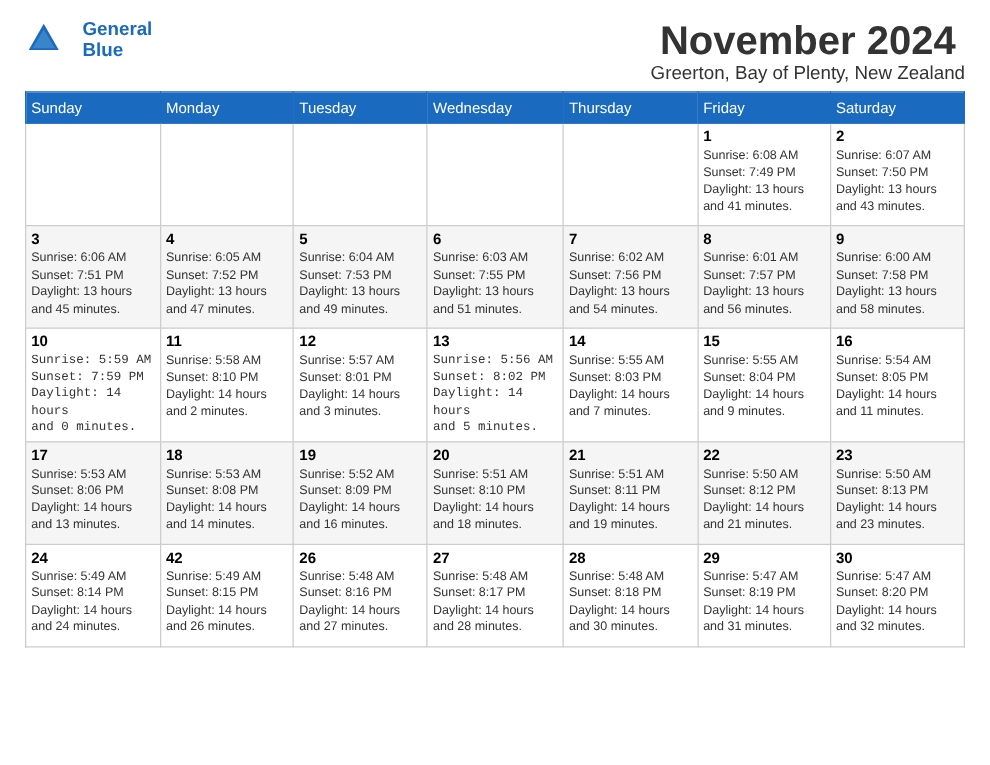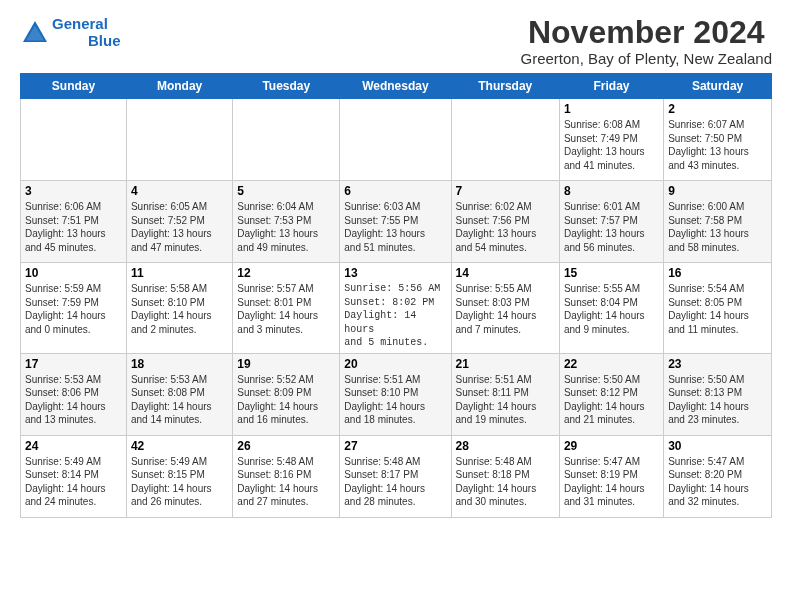--- a/index.html
+++ b/index.html
@@ -15,22 +15,22 @@
       padding: 16px 20px 10px 20px;
     }
     .header-area {
       display: flex;
       align-items: flex-start;
       justify-content: space-between;
       margin-bottom: 6px;
     }
     .logo {
       display: flex;
-      align-items: center;
-      gap: 2px;
+      align-items: flex-start;
+      gap: 16px;
     }
     .logo-text {
       font-size: 15px;
       font-weight: bold;
       color: #333;
       line-height: 1.1;
     }
     .logo-text span {
       color: #1a6abf;
     }
@@ -53,24 +53,24 @@
       margin-top: 2px;
     }
     .calendar {
       width: 100%;
       border-collapse: collapse;
       font-size: 10.5px;
     }
     .calendar th {
       background-color: #1a6abf;
       color: #fff;
-      padding: 5px 19px;
-      text-align: center;
+      padding: 5px 4px;
+      text-align: left;
       font-size: 12px;
-      font-weight: bold;
+      font-weight: normal;
       border: 1px solid #1a6abf;
     }
     .calendar td {
       border: 1px solid #ccc;
       vertical-align: top;
       padding: 3px 4px;
       width: 113px;
       height: 82px;
       background: #fff;
     }
@@ -97,21 +97,21 @@
 
 <div class="page">
   <div class="header-area">
     <div class="logo">
       <svg class="logo-icon" viewBox="0 0 40 40">
         <polygon points="20,4 36,32 4,32" fill="#1a6abf"></polygon>
         <polygon points="20,10 32,30 8,30" fill="#5a9fd4" opacity="0.5"></polygon>
       </svg>
       <div class="logo-text">
         <div><span>General</span></div>
-        <div><span style="color:#1a6abf;margin-left:36px;">Blue</span></div>
+        <div><span style="color:#1a6abf;">Blue</span></div>
       </div>
     </div>
     <div class="title-area">
       <div class="month-title">November 2024</div>
       <div class="subtitle">Greerton, Bay of Plenty, New Zealand</div>
     </div>
   </div>
 
   <table class="calendar">
     <thead>
@@ -194,21 +194,21 @@
             <span class="day-num">9</span>
             <div class="day-info" style="white-space: pre-line;">Sunrise: 6:00 AM
 Sunset: 7:58 PM
 Daylight: 13 hours
 and 58 minutes.</div>
           </td>
         </tr>
         <tr>
           <td>
             <span class="day-num">10</span>
-            <div class="day-info" style="white-space: pre-line;">Sunrise: 5:59 AM
+            <div class="day-info" style="white-space: pre-line; font-family: Liberation Mono, monospace;">Sunrise: 5:59 AM
 Sunset: 7:59 PM
 Daylight: 14 hours
 and 0 minutes.</div>
           </td>
           <td>
             <span class="day-num">11</span>
             <div class="day-info" style="white-space: pre-line;">Sunrise: 5:58 AM
 Sunset: 8:10 PM
 Daylight: 14 hours
 and 2 minutes.</div>

